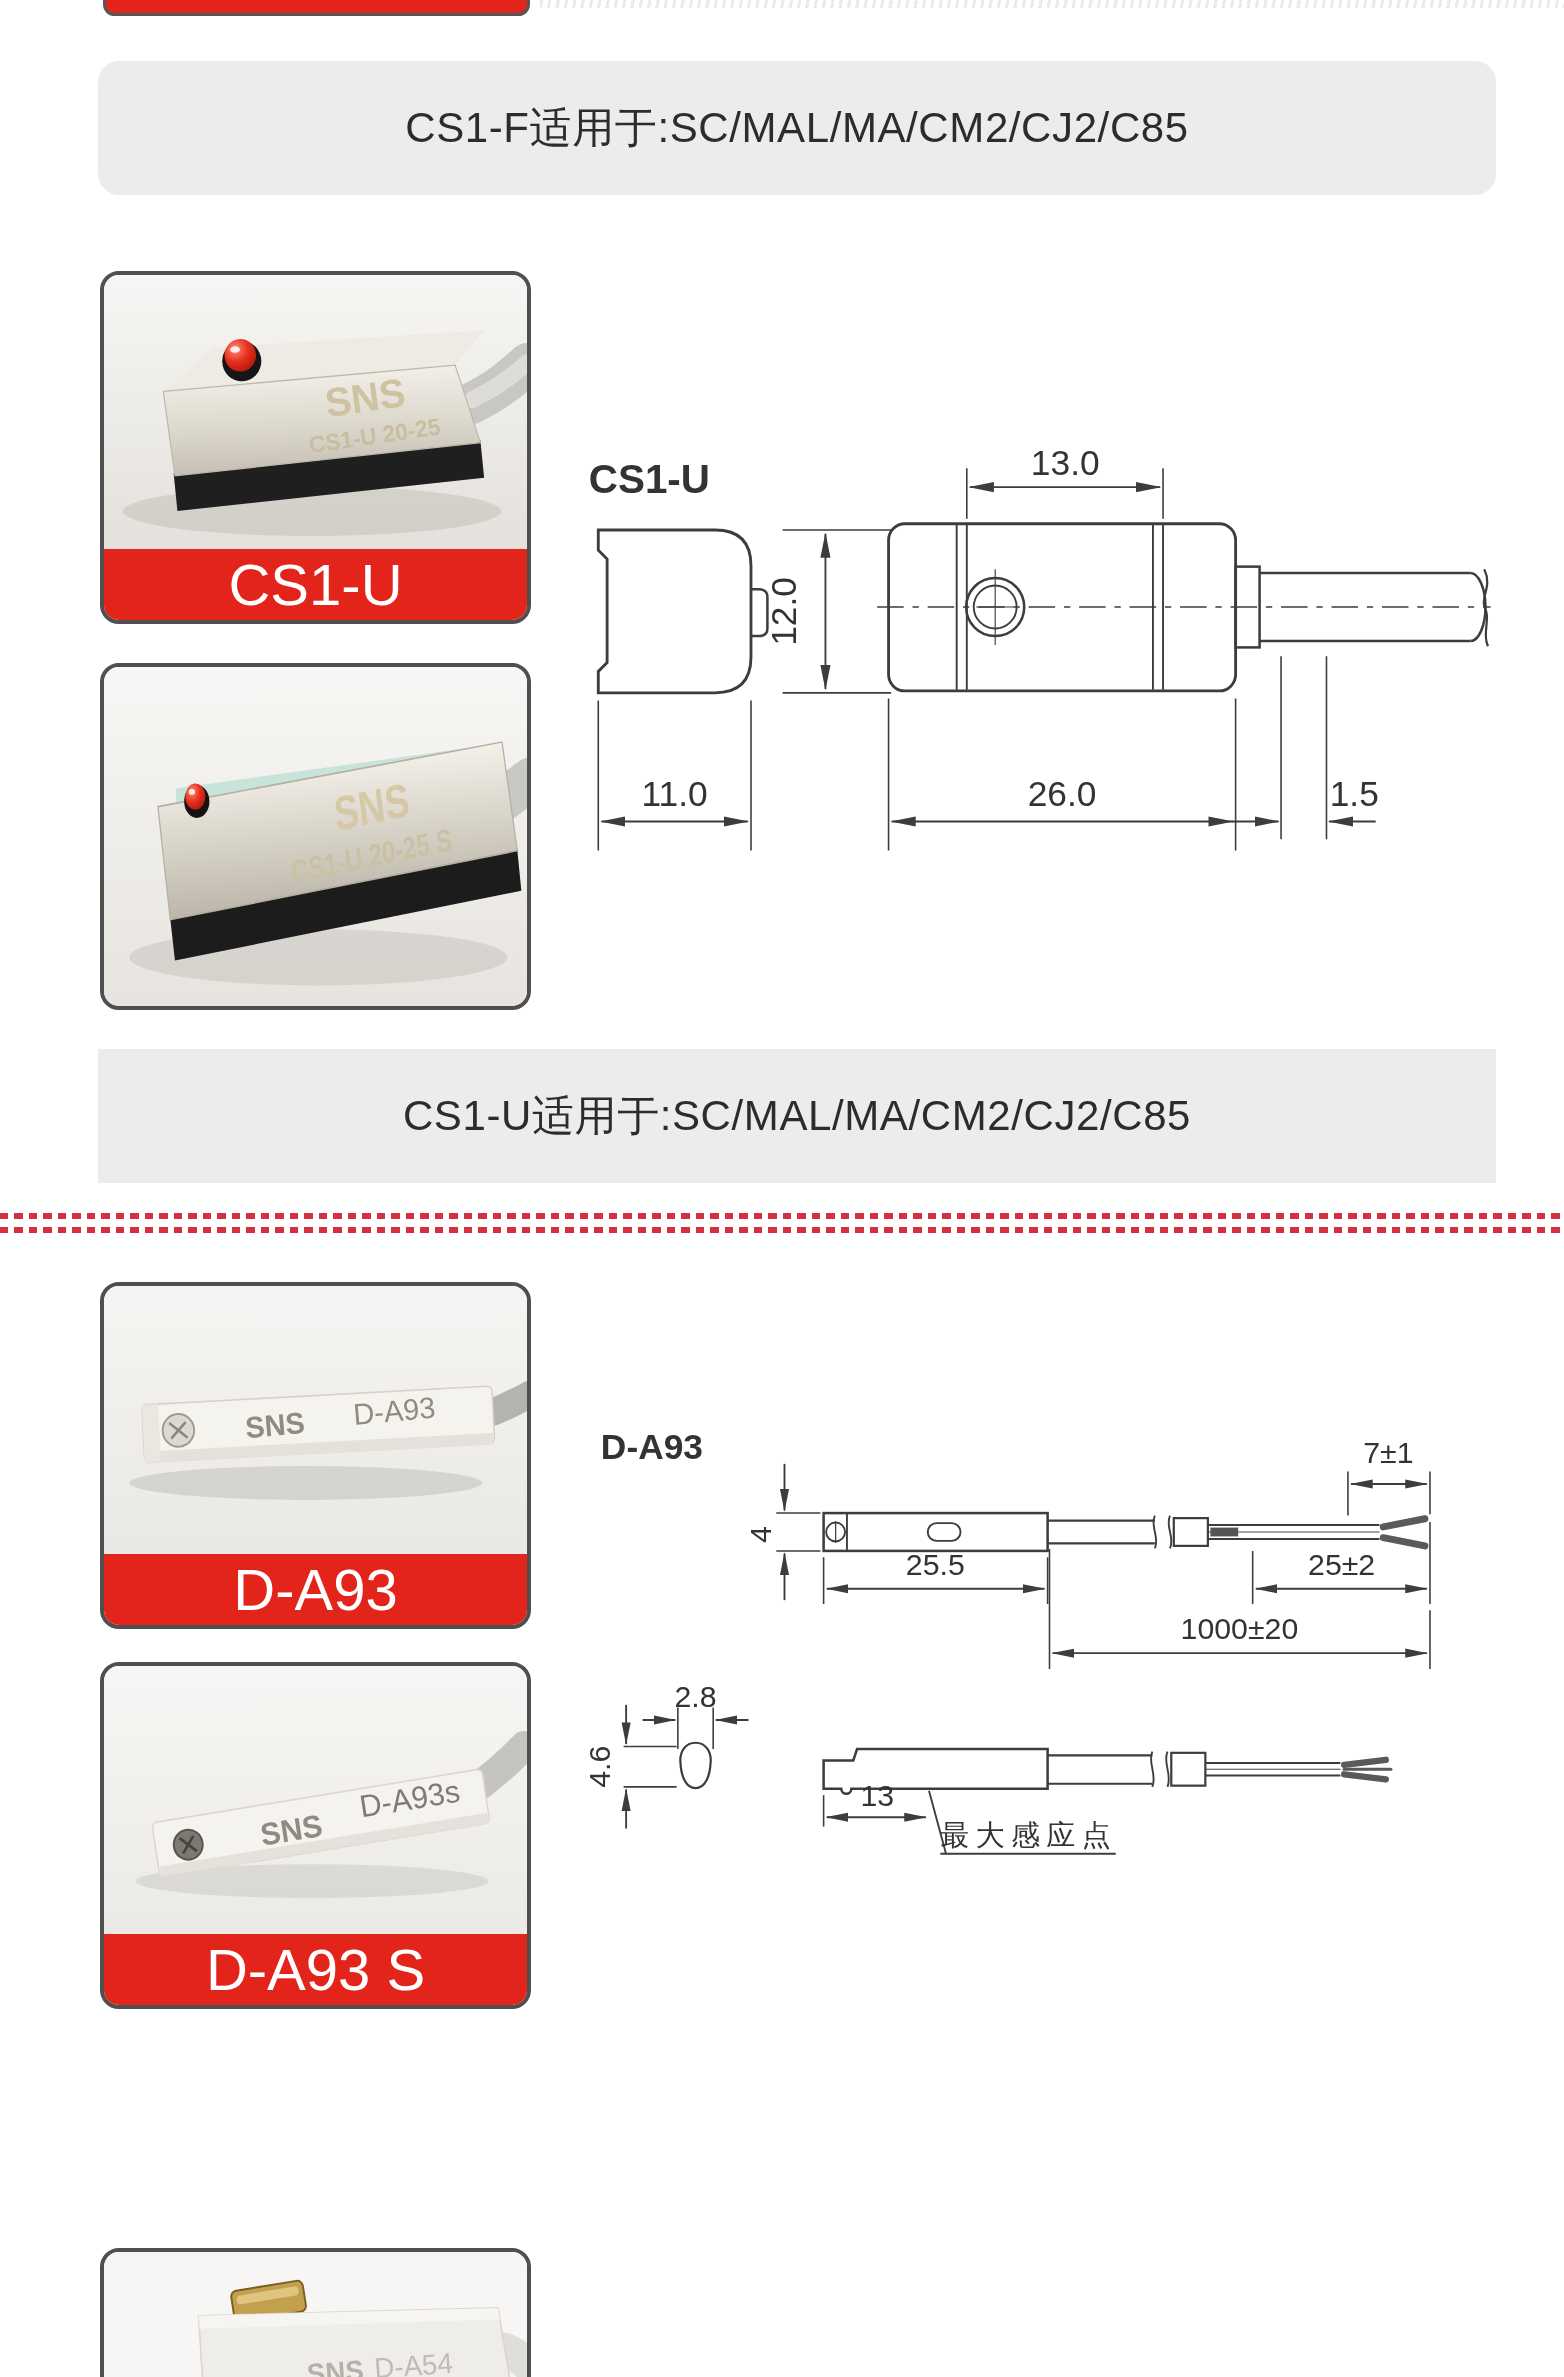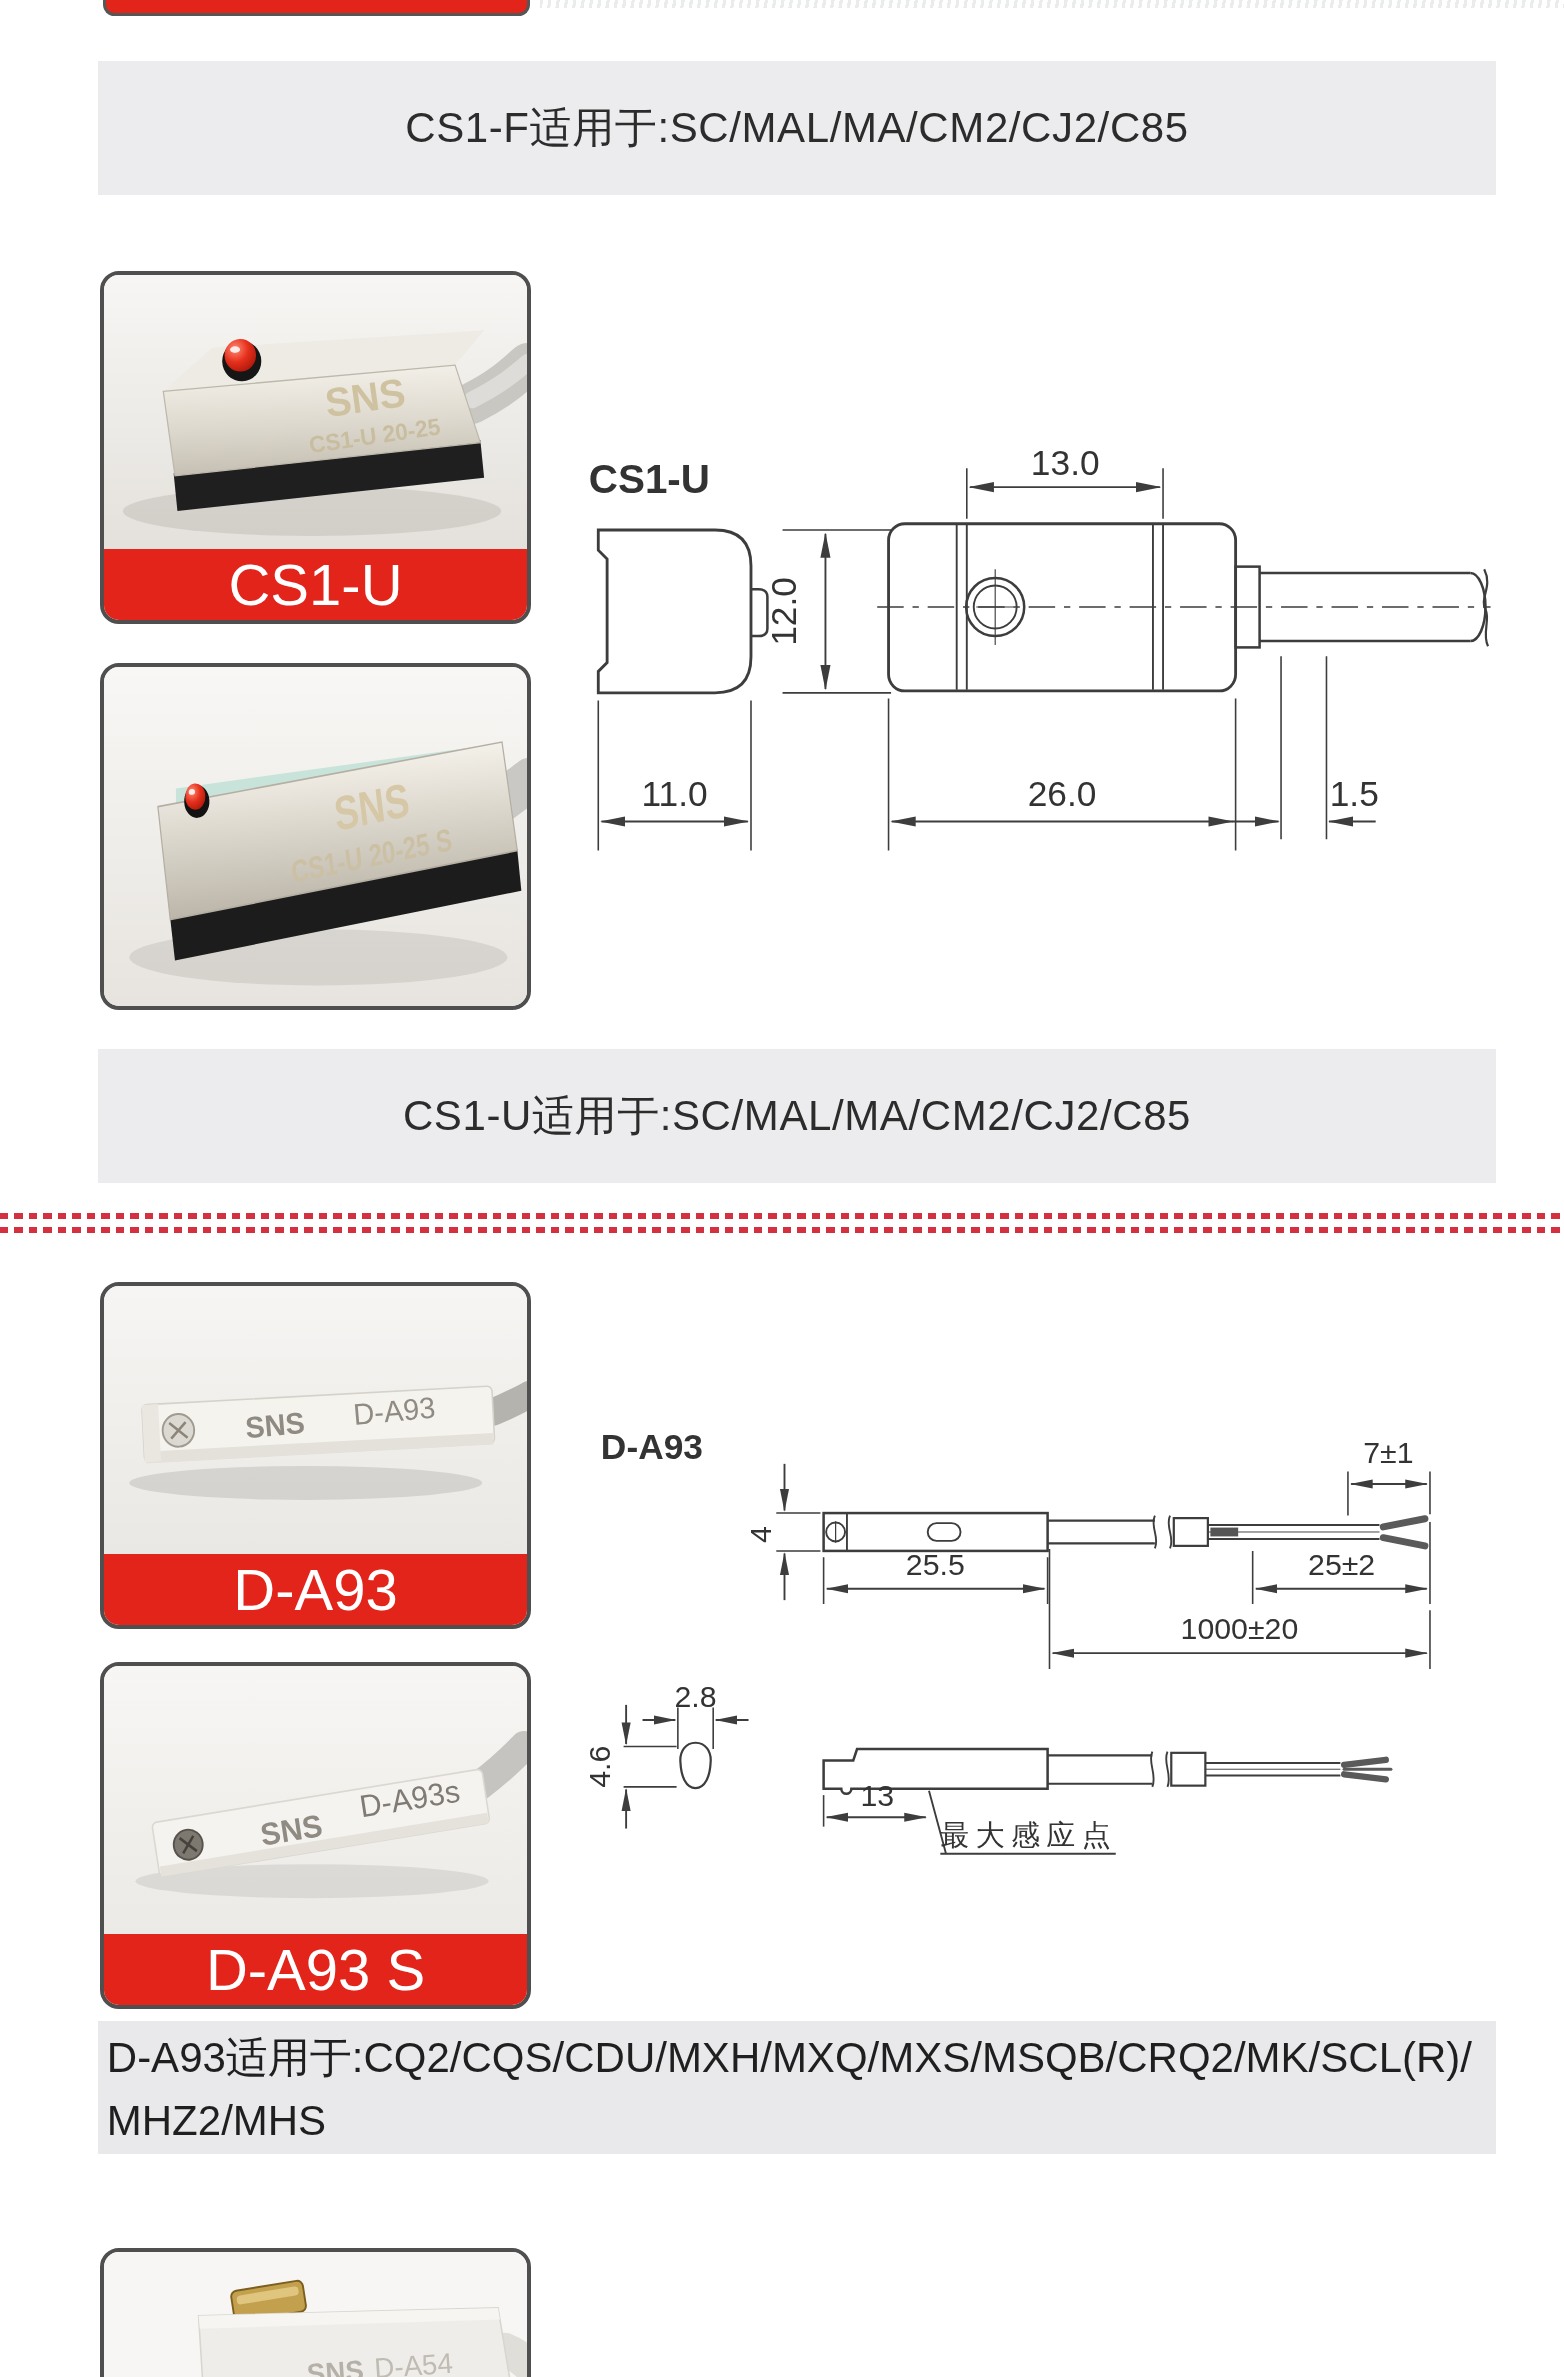--- a/index.html
+++ b/index.html
@@ -15,21 +15,21 @@
   }
   .watermark-strip{
     position:absolute;left:540px;top:0;width:1025px;height:8.2px;
     background:repeating-linear-gradient(100deg, rgba(160,170,164,0.22) 0 3.2px, transparent 3.2px 8.2px);
   }
   .banner{
     position:absolute;left:98px;width:1398px;height:134px;background:#ececee;
     display:flex;align-items:center;justify-content:center;
     font-size:42px;color:#2c2c2c;letter-spacing:0.6px;white-space:nowrap;
   }
-  .banner.b1{top:61px;}
+  .banner.b1{top:61px;border-radius:21px;}
   .banner.b2{top:1049px;}
   .divider-dashed{
     position:absolute;left:0;width:1565px;height:5.7px;
     background:repeating-linear-gradient(to right,#d4303f 0 8.2px, transparent 8.2px 14.5px);
   }
   .d1{top:1213px;}
   .d2{top:1227px;}
   .card{
     position:absolute;left:100px;width:423px;
     border:4.4px solid #4f4f4f;border-radius:19px;background:#ffffff;overflow:hidden;
@@ -330,24 +330,20 @@
           <text x="295" y="262" font-size="48" font-weight="bold" fill="#8f8b83" text-anchor="middle">SNS</text>
           <text x="488" y="244" font-size="48" fill="#7f7b74" text-anchor="middle">D-A93s</text>
         </g>
       </svg>
     </div>
     <div class="footer">
       <span>D-A93 S</span>
     </div>
   </div>
 
-  <div class="note-box">
-    <div>D-A93适用于:CQ2/CQS/CDU/MXH/MXQ/MXS/MSQB/CRQ2/MK/SCL(R)/</div>
-    <div>MHZ2/MHS</div>
-  </div>
 
   <div class="card c5">
     <div class="photo">
       <svg viewBox="0 0 671 466" preserveAspectRatio="none">
         <rect x="0" y="0" width="671" height="466" fill="#f7f6f5"></rect>
         <g transform="rotate(-9 260 85)">
           <rect x="205" y="52" width="115" height="48" rx="9" fill="#c2a04e" stroke="#7c5f1e" stroke-width="3"></rect>
           <rect x="213" y="60" width="99" height="14" rx="6" fill="#e0c57e"></rect>
         </g>
         <path d="M635 150 C655 158 665 166 678 178" stroke="#e0ded8" stroke-width="52" stroke-linecap="round" fill="none"></path>

